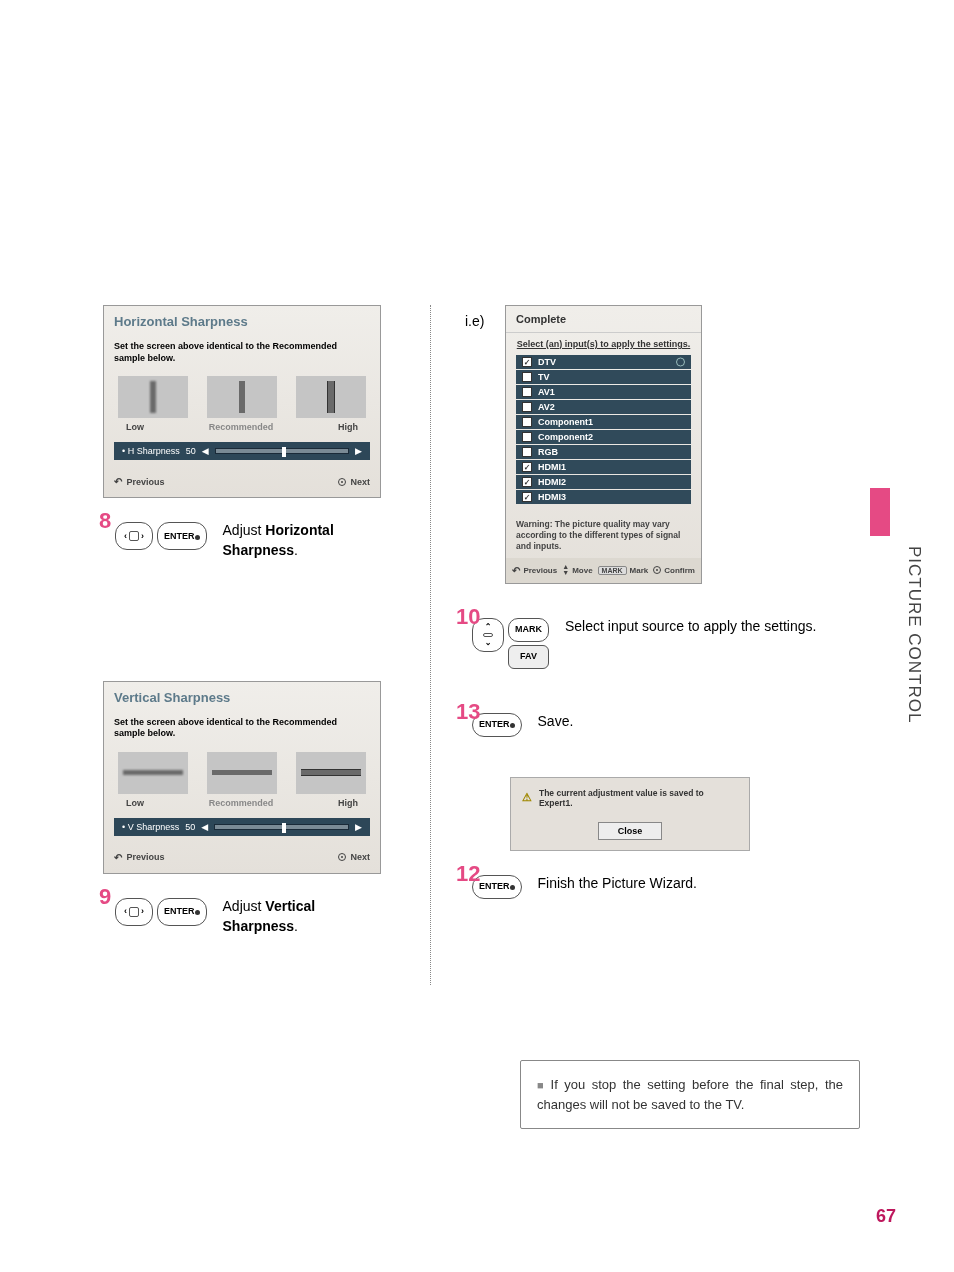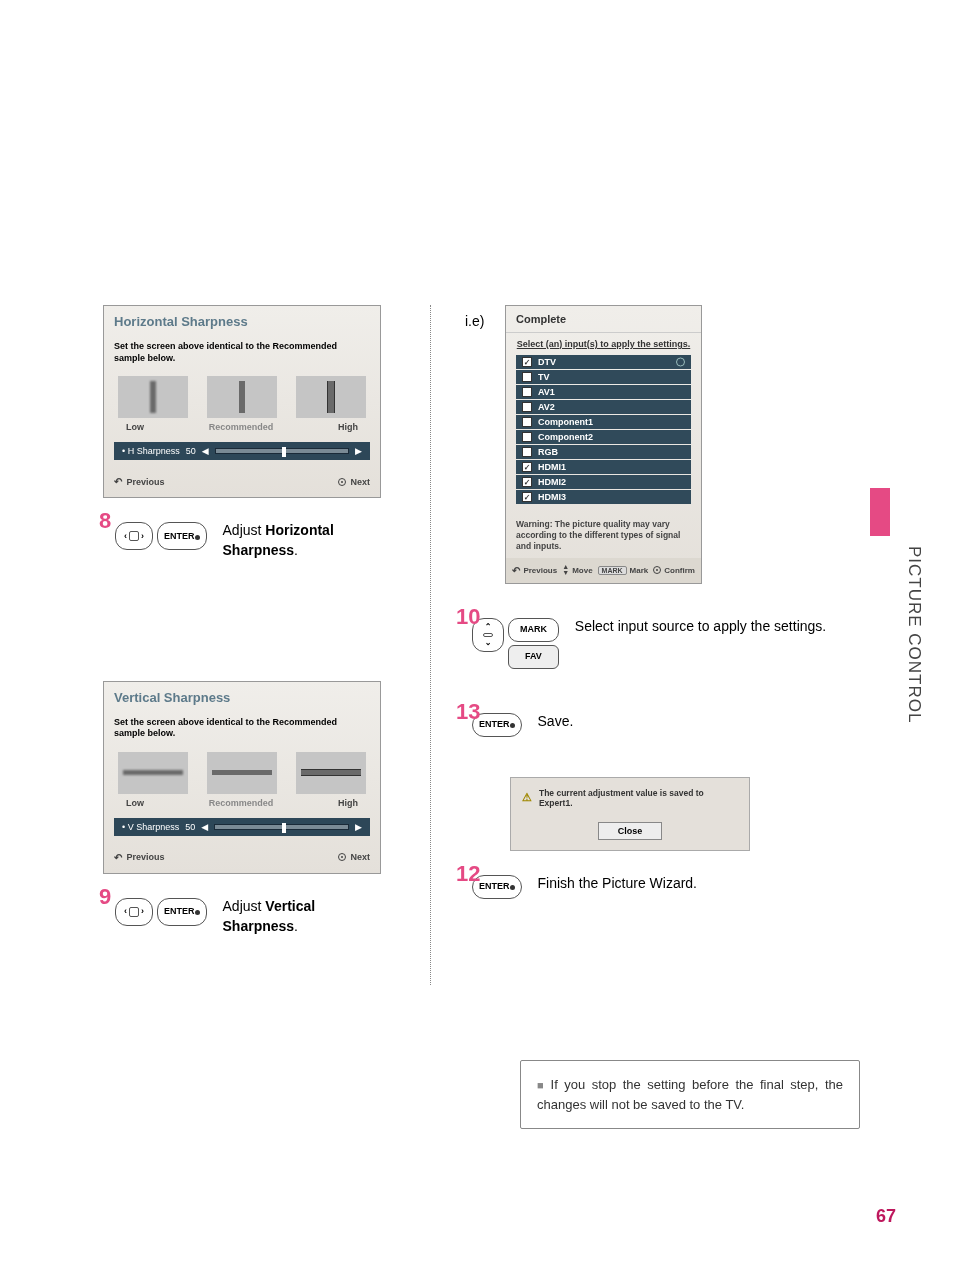--- a/index.html
+++ b/index.html
@@ -191,21 +191,21 @@
     line-height: 1;
   }
   .remote-btn.dpad {
     width: 38px;
     height: 28px;
     flex-direction: row;
     gap: 2px;
   }
   .remote-btn.dpad .sq { width:10px; height:10px; border:1px solid #555; border-radius:2px; }
   .remote-btn.enter .dot { width:5px; height:5px; background:#333; border-radius:50%; margin-top:2px; }
-  .remote-btn.fav { font-size: 9px; padding: 2px 16px; }
+  .remote-btn.fav { font-size: 9px; padding: 2px 6px; }
   .step-text {
     font-size: 14px;
     margin-left: 8px;
     flex: 1;
     line-height: 1.4;
     padding-top: 3px;
   }
   .bold-param { font-weight: bold; }
   
   .complete-panel {

